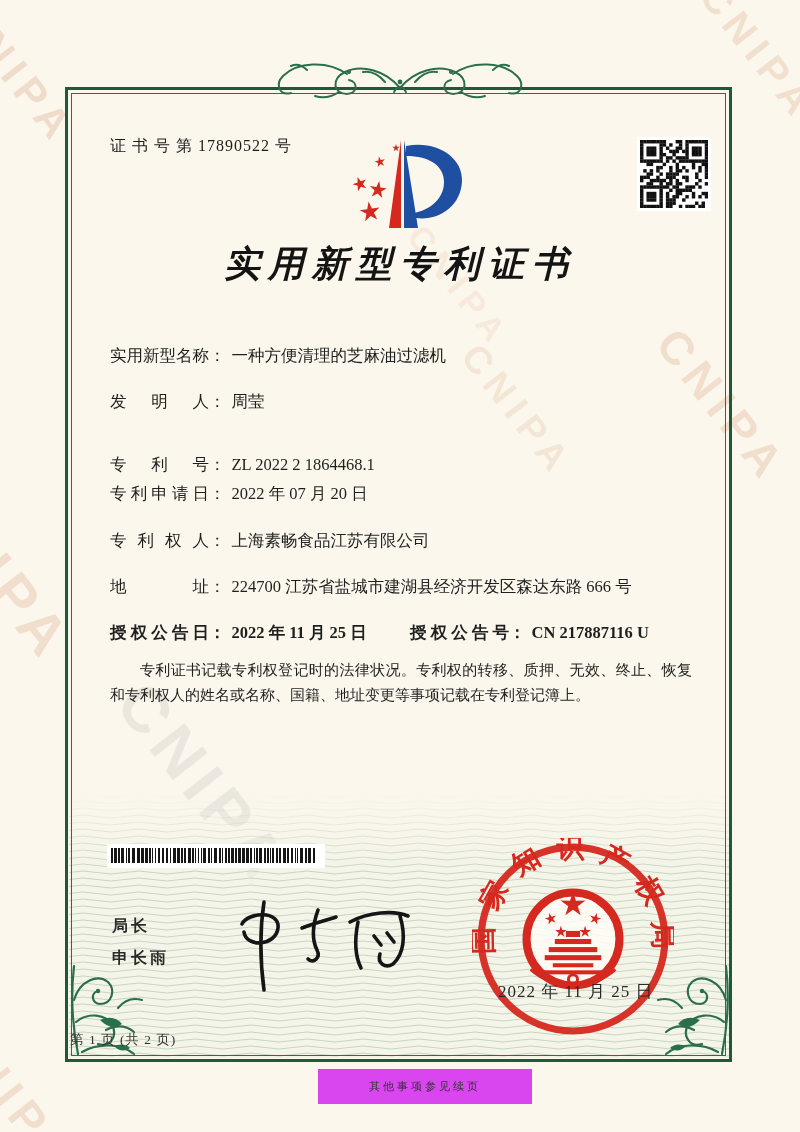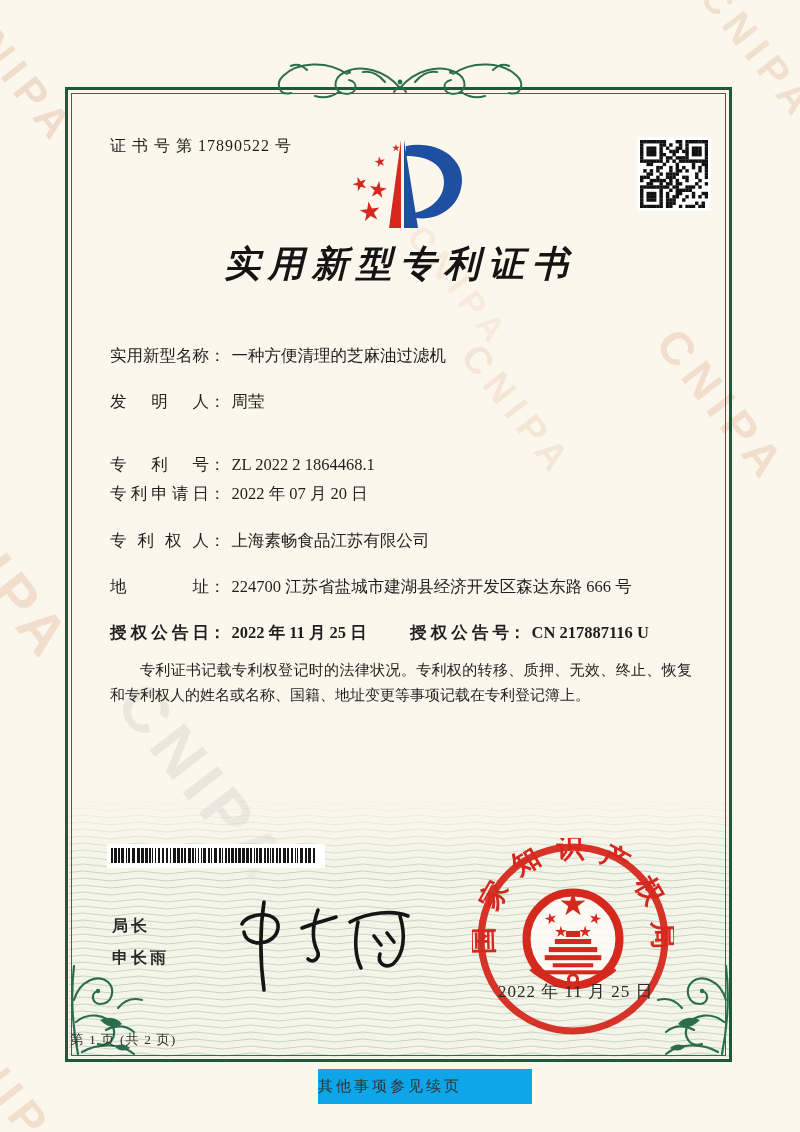--- a/index.html
+++ b/index.html
@@ -42,22 +42,22 @@
   .paras{left:110px;top:658px;width:582px;font-size:15px;line-height:24.5px;text-align:justify;color:#1f1f1f;}
   .paras p{margin:0;text-indent:2em;}
   .barcode-box{left:107px;top:844px;width:218px;height:24px;background:#ffffff;z-index:5;}
   .director{left:112px;font-family:"Liberation Sans","DejaVu Sans",sans-serif;
     font-size:16px;font-weight:700;letter-spacing:3px;color:#2a2a2a;}
   .seal-date{left:498px;top:980px;width:170px;font-size:17px;letter-spacing:1px;
     color:#2a2a2a;z-index:7;font-weight:500;}
   .page-info{left:70px;top:1031px;width:640px;text-align:left;font-size:13.5px;
     letter-spacing:1px;color:#333;}
   .footer-note{
-    left:318px;top:1069px;width:214px;height:35px;line-height:35px;text-align:left;
-    background:#0ea5e9;font-size:15px;letter-spacing:3px;color:#333;z-index:5;
+    left:318px;top:1069px;width:214px;height:35px;line-height:35px;text-align:center;
+    background:#d946ef;font-size:11px;letter-spacing:3px;color:#333;z-index:5;
   }
   svg{display:block;}
 </style>
 </head>
 <body>
 
 <span class="wm" style="left:-18px;top:-8px;font-size:42px;color:rgba(216,165,130,0.32);">CNIPA</span>
 <span class="wm" style="left:726px;top:-26px;font-size:40px;color:rgba(216,165,130,0.28);">CNIPA</span>
 <span class="wm" style="left:688px;top:318px;font-size:46px;color:rgba(216,165,130,0.30);">CNIPA</span>
 <span class="wm" style="left:-46px;top:462px;font-size:58px;color:rgba(216,165,130,0.30);">CNIPA</span>

